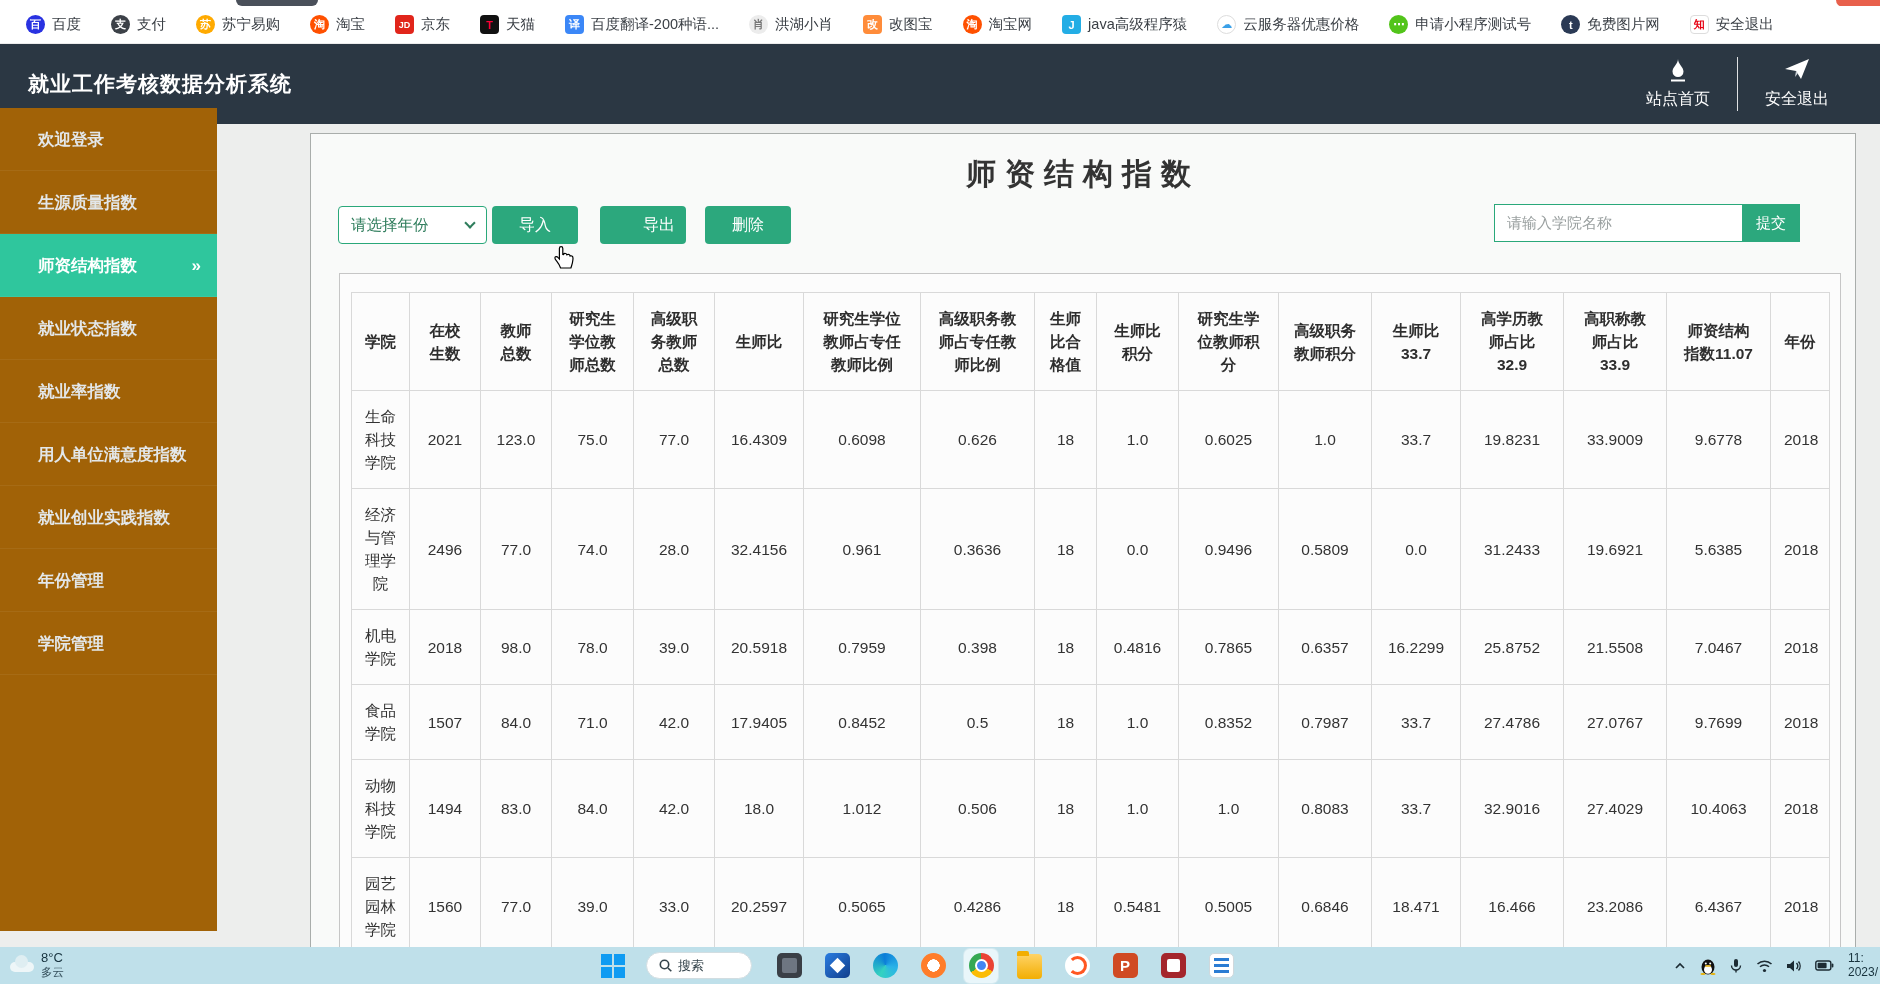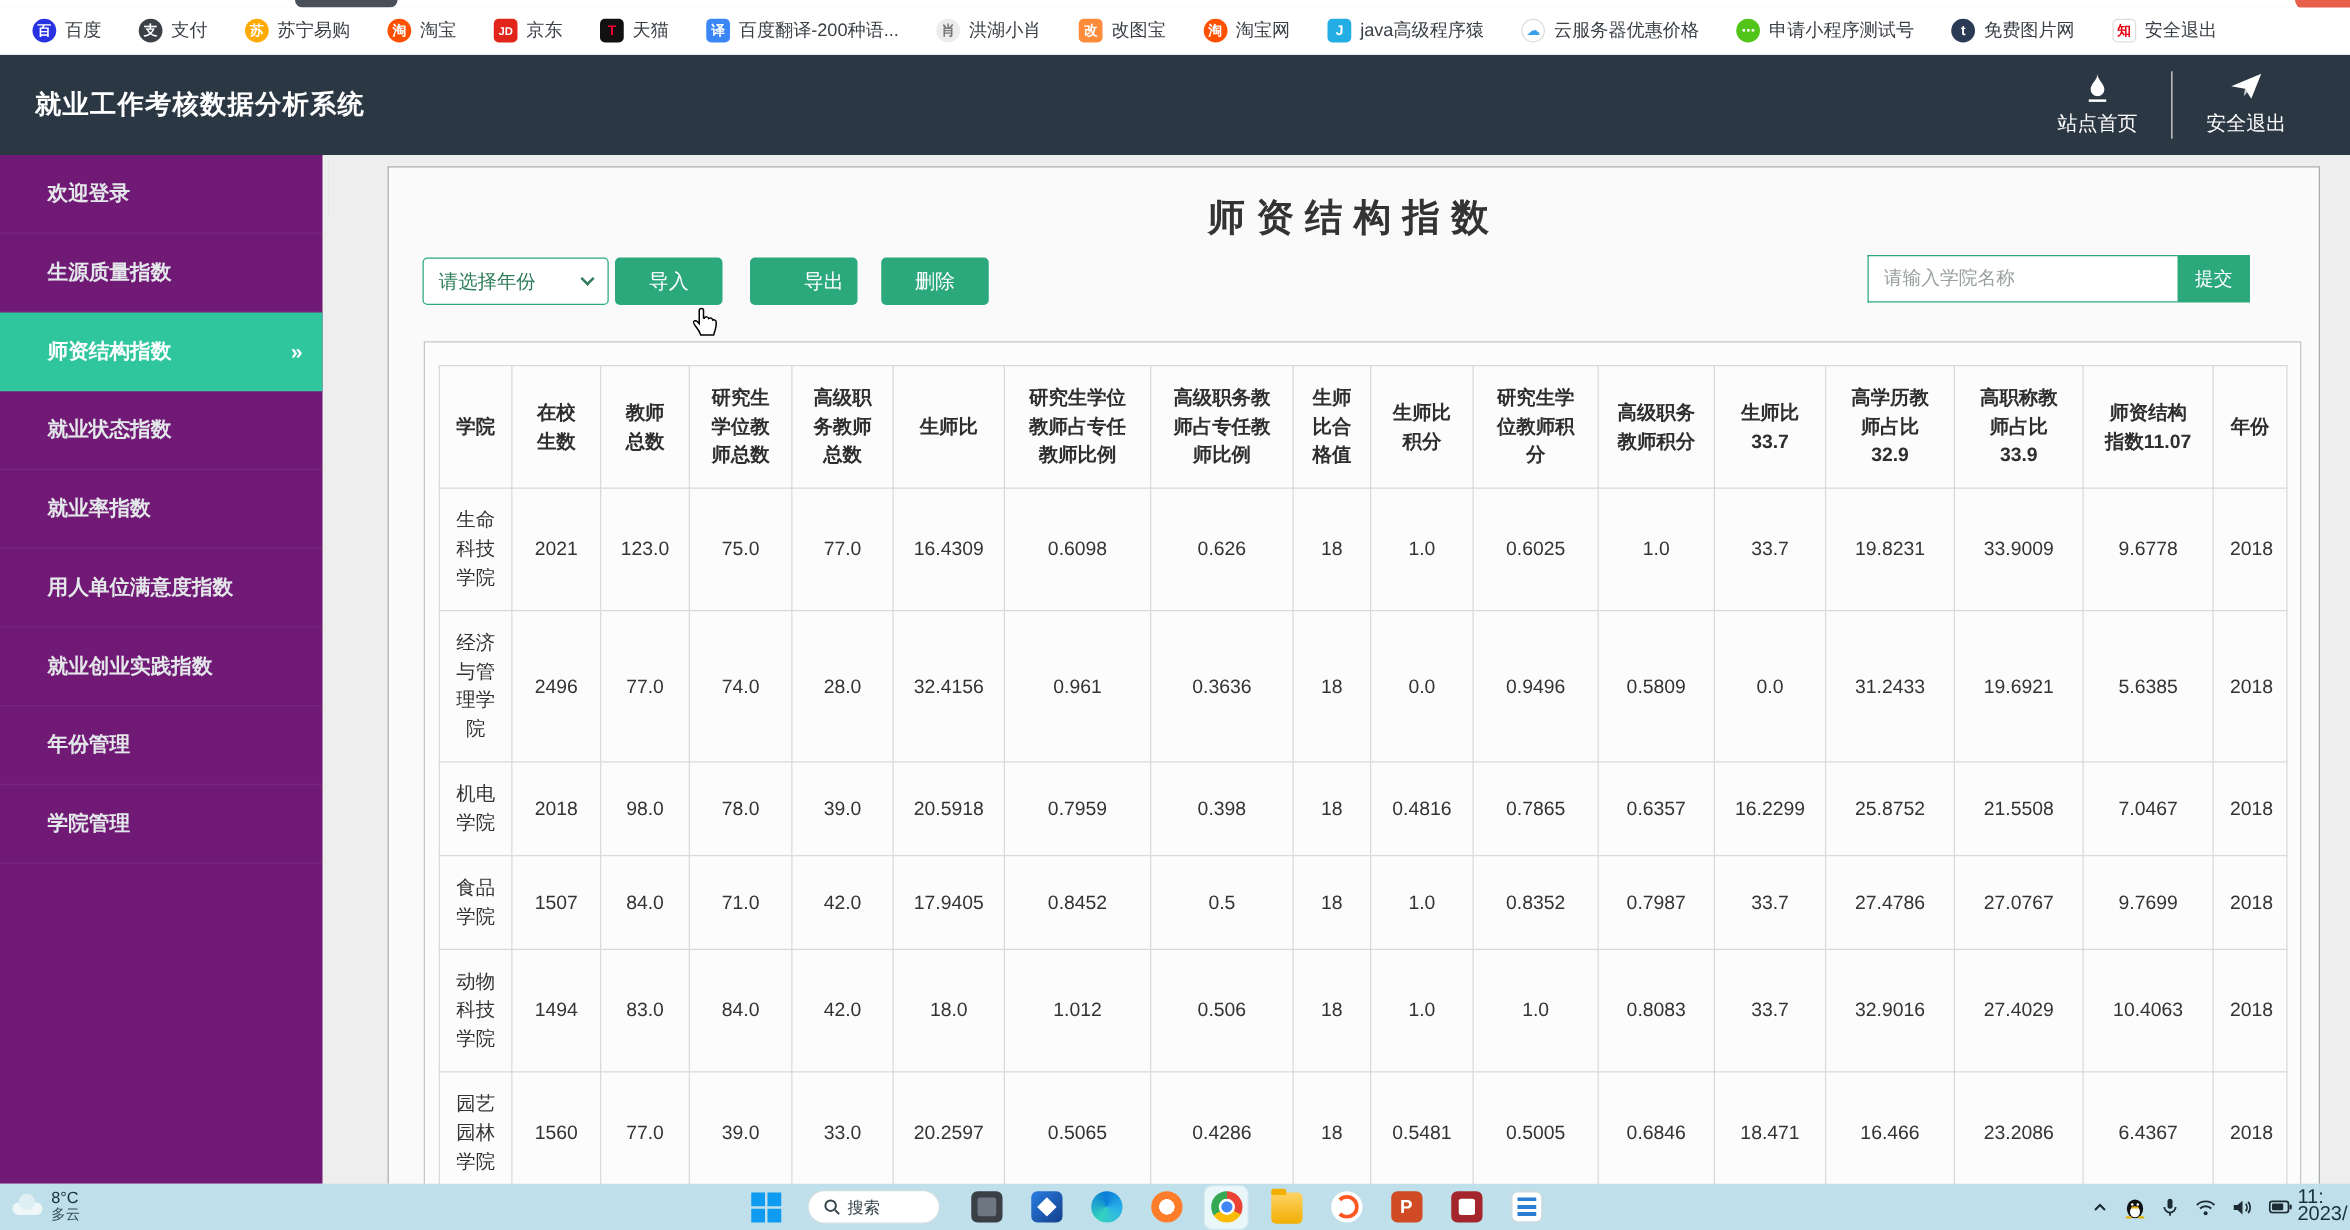--- a/index.html
+++ b/index.html
@@ -16,21 +16,21 @@
 
   
   .app-header { position:absolute; left:0; top:44px; width:1880px; height:80px; background:#2b3743; }
   .h-title { position:absolute; left:28px; top:0; line-height:80px; color:#fff; font-size:21px; font-weight:bold; letter-spacing:1px; }
   .h-actions { position:absolute; right:30px; top:0; height:80px; display:flex; align-items:center; }
   .h-act { width:106px; text-align:center; color:#fff; font-size:16px; cursor:pointer; }
   .h-act svg { display:block; margin:0 auto 7px; }
   .h-div { width:1px; height:54px; background:rgba(255,255,255,.85); margin:0 6px; }
 
   
-  .sidebar { position:absolute; left:0; top:124px; width:258px; height:823px; background:#701a75; }
+  .sidebar { position:absolute; left:0; top:108px; width:217px; height:823px; background:#a16207; }
   .sidebar ul { list-style:none; }
   .sidebar li { height:63px; line-height:63px; padding-left:38px; color:#e3e7e9; font-size:16.5px; font-weight:bold; border-bottom:1px solid rgba(255,255,255,.06); cursor:pointer; position:relative; }
   .sidebar li.active { background:#2fc69d; color:#fff; }
   .sidebar li.active .arr { position:absolute; right:16px; top:0; font-size:17px; }
   .collapse-handle { position:absolute; left:263px; top:127px; width:26px; height:46px; background:#cbcbcb; cursor:pointer; display:flex; align-items:center; justify-content:center; }
   .collapse-handle .tri { width:0; height:0; border-left:9px solid #20262c; border-top:7px solid transparent; border-bottom:7px solid transparent; }
 
   
   .content { position:absolute; left:263px; top:124px; width:1617px; height:823px; background:#edeeed; overflow:hidden; }
   .panel { position:absolute; left:47px; top:9px; width:1546px; bottom:-5px; background:#f9faf9; border:1px solid #a9adab; }
@@ -78,21 +78,21 @@
   .app-file-explorer i { position:absolute; left:0; top:-3px; width:12px; height:5px; background:#f2ae02; border-radius:2px 2px 0 0; }
   .app-white-browser { border-radius:50%; background:#fff; }
   .app-white-browser i { position:absolute; left:3px; top:3px; right:3px; bottom:3px; border-radius:50%; border:3px solid #ff5722; border-left-color:transparent; }
   .app-powerpoint { background:#d04a23; border-radius:5px; color:#fff; font-size:15px; font-weight:bold; display:flex; align-items:center; justify-content:center; }
   .app-red-office { background:#a4262c; border-radius:5px; }
   .app-red-office i { position:absolute; left:6px; top:6px; right:6px; bottom:6px; background:#fff; border-radius:2px; }
   .app-notes { background:#fff; border-radius:5px; border:1px solid #cfd8dc; }
   .app-notes i { position:absolute; left:4px; top:4px; right:4px; bottom:4px; background:repeating-linear-gradient(#2b7cd3 0 3px,#fff 3px 6px); }
   .tray { position:absolute; right:46px; top:0; height:37px; display:flex; align-items:center; gap:13px; }
   .tray .ti { display:flex; align-items:center; justify-content:center; cursor:pointer; }
-  .clock { position:absolute; right:2px; top:4px; font-size:16px; color:#17323d; line-height:14px; text-align:left; cursor:pointer; }
+  .clock { position:absolute; right:2px; top:4px; font-size:12px; color:#17323d; line-height:14px; text-align:left; cursor:pointer; }
 
   .cursor { position:absolute; left:552px; top:242px; z-index:99; pointer-events:none; }
 </style>
 </head>
 <body>
 
 <div class="top-strip">
   <div class="frag-tab"></div>
   <div class="frag-right"></div>
 </div>

